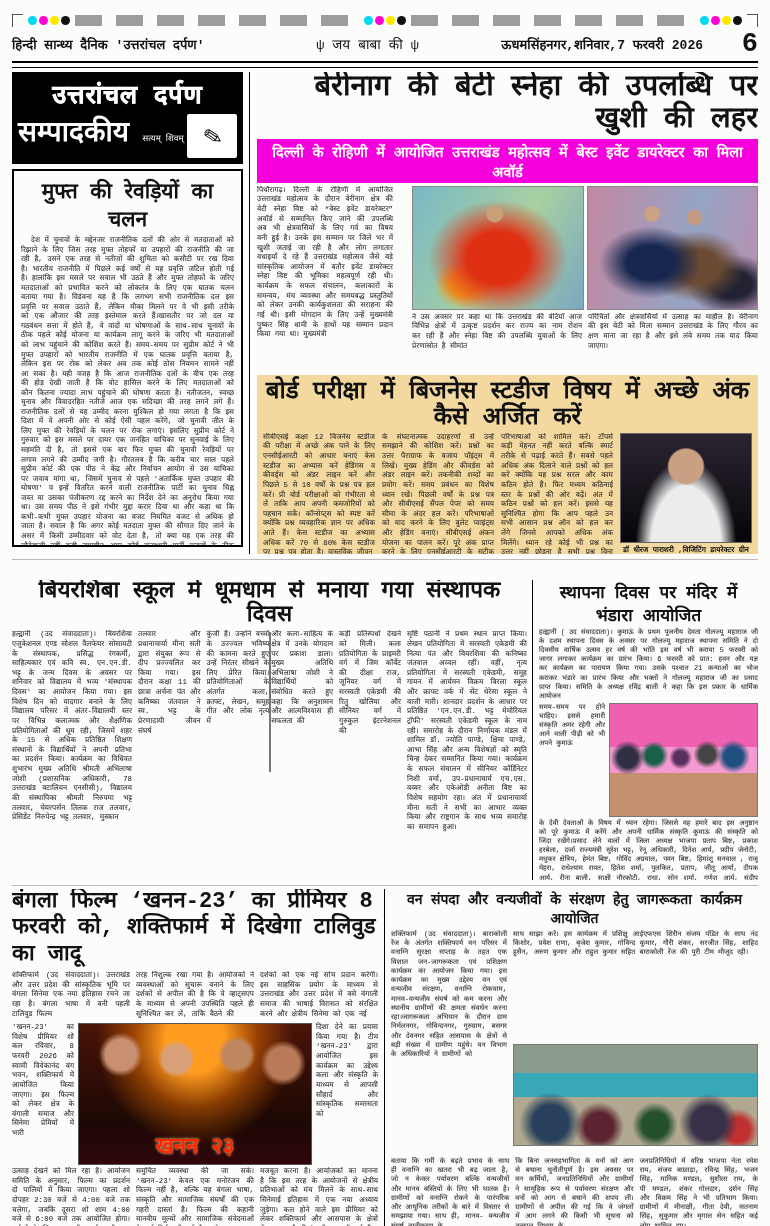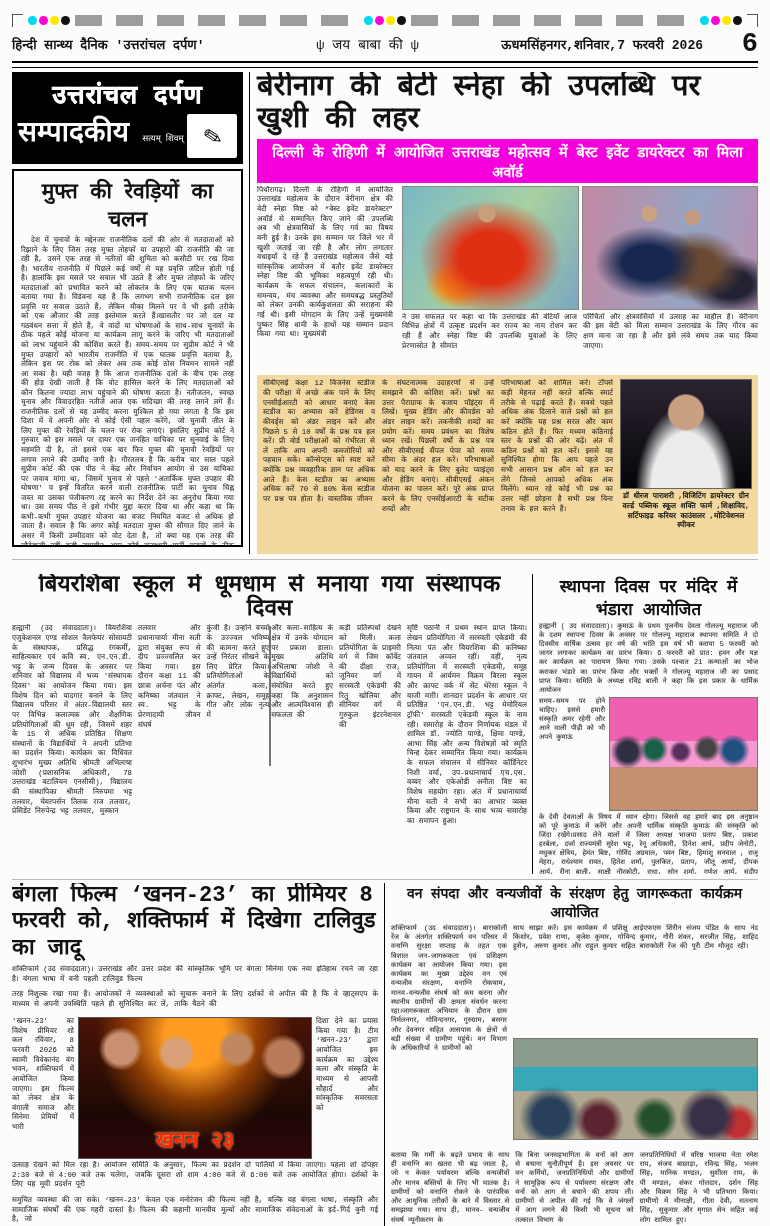--- a/index.html
+++ b/index.html
@@ -22,41 +22,41 @@
   .hdr{display:flex;align-items:center;height:30px;margin-top:2px;}
   .hdr .edition{font-size:13px;font-weight:bold;flex:0 0 255px;}
   .hdr .slogan{font-size:13.5px;flex:1;text-align:center;}
   .hdr .dateline{font-size:13px;font-weight:bold;flex:0 0 235px;text-align:right;}
   .hdr .pageno{font-size:27px;font-weight:bold;flex:0 0 55px;text-align:right;}
   .dblrule{height:4px;border-top:2px solid #000;border-bottom:1.2px solid #000;margin:2px 0 4px 0;}
   
   .topband{display:flex;gap:7px;height:482px;overflow:hidden;}
   .leftcol{width:238px;flex:0 0 238px;border-right:1.5px solid #000;padding-right:6px;box-sizing:border-box;}
   .rightcol{flex:1;min-width:0;display:flex;flex-direction:column;}
-  .midband{display:flex;height:300px;overflow:hidden;margin-top:5px;border-top:1px solid #bbb;padding-top:14px;}
+  .midband{display:flex;height:300px;overflow:hidden;margin-top:5px;border-top:1px solid #bbb;padding-top:20px;}
   .botband{display:flex;height:352px;overflow:hidden;margin-top:5px;border-top:1px solid #bbb;padding-top:3px;justify-content:center;}
   
   .masthead{background:#000;color:#fff;height:92px;box-sizing:border-box;padding:4px 6px;position:relative;}
   .masthead .paper{font-size:25px;font-weight:bold;text-align:center;letter-spacing:1px;
      -webkit-text-stroke:0.6px #fff;color:#fff;}
   .masthead .section{font-size:28px;font-weight:bold;display:inline-block;}
   .masthead .motto{font-size:8.5px;display:inline-block;margin-left:4px;vertical-align:baseline;}
   .penbox{position:absolute;right:4px;bottom:4px;width:50px;height:44px;background:#fff;border:2px solid #000;
      border-radius:4px;display:flex;align-items:center;justify-content:center;}
   .penbox .pen{font-size:28px;color:#000;transform:rotate(-12deg);}
   
   .editorial{border:2px solid #000;margin-top:5px;height:378px;box-sizing:border-box;padding:5px 7px;overflow:hidden;}
   .editorial h2{margin:0 0 4px 0;font-size:21px;text-align:center;font-weight:bold;}
   .editorial .body{font-size:7.3px;line-height:1.31;text-align:justify;}
   .editorial .body::first-letter{padding-left:10px;}
   
-  .lead-headline{font-size:29px;font-weight:bold;text-align:left;line-height:1.1;margin:0;}
+  .lead-headline{font-size:29px;font-weight:bold;text-align:right;line-height:1.1;margin:0;}
   .magbar{background:#f500dc;color:#fff;font-size:14.5px;font-weight:bold;text-align:center;
      padding:2px 0;margin:3px 0 3px 0;}
-  .lead-body{display:flex;gap:9px;height:210px;overflow:hidden;}
+  .lead-body{display:flex;gap:19px;height:210px;overflow:hidden;}
   .lead-c1{flex:0 0 136px;}
   .lead-right{flex:1;display:flex;flex-direction:column;min-width:0;}
   .lead-photos{display:flex;gap:3px;height:124px;}
   .lead-photos .ph{flex:1;border:1px solid #888;}
   .lead-cols{display:flex;gap:6px;margin-top:3px;flex:1;overflow:hidden;}
   .lead-cols .col{flex:1;}
   .newstext{font-size:7.3px;line-height:1.32;text-align:justify;}
   
   .exam{background:#f3d9a0;margin-top:5px;height:202px;box-sizing:border-box;padding:4px 6px;overflow:hidden;}
   .exam h2{margin:0 0 3px 0;font-size:24px;font-weight:bold;text-align:center;line-height:1.05;}
@@ -77,21 +77,21 @@
   
   .bhandara{flex:1;border-left:1.2px solid #000;padding-left:6px;box-sizing:border-box;min-width:0;overflow:hidden;}
   .bhandara h2{margin:0 0 2px 0;font-size:17px;font-weight:bold;text-align:center;}
   .bhandara .newstext{font-size:6.9px;}
   .bhandara .midrow{display:flex;gap:4px;margin:2px 0;}
   .bhandara .sidetxt{flex:0 0 66px;}
   .bhandara .feast{flex:1;height:112px;border:1px solid #777;}
   
   .film{flex:0 0 372px;width:372px;padding-right:6px;box-sizing:border-box;overflow:hidden;}
   .film h2{margin:0 0 3px 0;font-size:22px;font-weight:bold;text-align:left;line-height:1.2;}
-  .film .row1,.film .row3{display:flex;gap:6px;flex-direction:column;}
+  .film .row1,.film .row3{display:flex;gap:6px;}
   .film .row1>div,.film .row3>div{flex:1;}
   .film .row1{height:50px;overflow:hidden;}
   .film .row2{display:flex;gap:4px;height:142px;margin:2px 0;}
   .film .sideL{flex:0 0 62px;}
   .film .sideR{flex:0 0 62px;}
   .film .poster{flex:1;border:1px solid #555;position:relative;overflow:hidden;}
   .film .poster .ptitle{position:absolute;left:0;right:0;bottom:4px;text-align:center;
      font-size:22px;font-weight:bold;color:#ff2400;text-shadow:0 0 3px #ffe9a0,1px 1px 0 #5a0000;}
   .film .row3{height:96px;overflow:hidden;}
   
@@ -215,27 +215,28 @@
       <div class="magbar">दिल्ली के रोहिणी में आयोजित उत्तराखंड महोत्सव में बेस्ट इवेंट डायरेक्टर का मिला अवॉर्ड</div>
 
       <div class="lead-body">
         <div class="lead-c1 newstext">पिथौरागढ़। दिल्ली के रोहिणी में आयोजित उत्तराखंड महोत्सव के दौरान बेरीनाग क्षेत्र की बेटी स्नेहा बिष्ट को “बेस्ट इवेंट डायरेक्टर” अवॉर्ड से सम्मानित किए जाने की उपलब्धि अब भी क्षेत्रवासियों के लिए गर्व का विषय बनी हुई है। उनके इस सम्मान पर जिले भर में खुशी जताई जा रही है और लोग लगातार बधाइयाँ दे रहे हैं उत्तराखंड महोत्सव जैसे बड़े सांस्कृतिक आयोजन में बतौर इवेंट डायरेक्टर स्नेहा बिष्ट की भूमिका महत्वपूर्ण रही थी। कार्यक्रम के सफल संचालन, कलाकारों के समन्वय, मंच व्यवस्था और समयबद्ध प्रस्तुतियों को लेकर उनकी कार्यकुशलता की सराहना की गई थी। इसी योगदान के लिए उन्हें मुख्यमंत्री पुष्कर सिंह धामी के हाथों यह सम्मान प्रदान किया गया था। मुख्यमंत्री</div>
         <div class="lead-right">
           <div class="lead-photos">
             <div class="ph ph-dance"></div>
             <div class="ph ph-award"></div>
           </div>
           <div class="lead-cols">
-            <div class="col newstext">ने उस सफलत पर कहा था कि उत्तराखंड की बेटियाँ आज विभिन्न क्षेत्रों में उत्कृष्ट प्रदर्शन कर राज्य का नाम रोशन कर रही हैं और स्नेहा बिष्ट की उपलब्धि युवाओं के लिए प्रेरणास्रोत है सीमांत</div>
+            <div class="col newstext">ने उस अवसर पर कहा था कि उत्तराखंड की बेटियाँ आज विभिन्न क्षेत्रों में उत्कृष्ट प्रदर्शन कर राज्य का नाम रोशन कर रही हैं और स्नेहा बिष्ट की उपलब्धि युवाओं के लिए प्रेरणास्रोत है सीमांत</div>
             <div class="col newstext">परिचितों और क्षेत्रवासियों में उत्साह का माहौल है। बेरीनाग की इस बेटी को मिला सम्मान उत्तराखंड के लिए गौरव का क्षण माना जा रहा है और इसे लंबे समय तक याद किया जाएगा।</div>
           </div>
         </div>
       </div>
 
       <div class="exam">
+        <h2>बोर्ड परीक्षा में बिजनेस स्टडीज विषय में अच्छे अंक कैसे अर्जित करें</h2>
         <div class="cols">
           <div class="col newstext">सीबीएसई कक्षा 12 बिजनेस स्टडीज की परीक्षा में अच्छे अंक पाने के लिए एनसीईआरटी को आधार बनाएं केस स्टडीज का अभ्यास करें हेडिंगस व कीवर्ड्स को अंडर लाइन करें और पिछले 5 से 10 वर्षों के प्रश्न पत्र हल करें। प्री बोर्ड परीक्षाओं को गंभीरता से लें ताकि आप अपनी कमजोरियों को पहचान सकें। कॉन्सेप्ट्स को स्पष्ट करें क्योंकि प्रश्न व्यवहारिक ज्ञान पर अधिक आते हैं। केस स्टडीज का अभ्यास अधिक करें 70 से 80% केस स्टडीज पर प्रश्न पत्र होता है। वास्तविक जीवन</div>
           <div class="col newstext">के संघटनात्मक उदाहरणों से उन्हें समझाने की कोशिश करें। प्रश्नों का उत्तर पैराग्राफ के बजाय पॉइंट्स में लिखें। मुख्य हेडिंग और कीवर्डस को अंडर लाइन करें। तकनीकी शब्दों का प्रयोग करें। समय प्रबंधन का विशेष ध्यान रखें। पिछली वर्षों के प्रश्न पत्र और सीबीएसई सैंपल पेपर को समय सीमा के अंदर हल करें। परिभाषाओं को याद करने के लिए बुलेट प्वाइंट्स और हेडिंग बनाएं। सीबीएसई अंकन योजना का पालन करें। पूरे अंक प्राप्त करने के लिए एनसीईआरटी के सटीक शब्दों और</div>
           <div class="col newstext">परिभाषाओं को शामिल करें। टॉपर्स कड़ी मेहनत नहीं करते बल्कि स्मार्ट तरीके से पढ़ाई करते हैं। सबसे पहले अधिक अंक दिलाने वाले प्रश्नों को हल करें क्योंकि यह प्रश्न सरल और काम कठिन होते हैं। फिर मध्यम कठिनाई स्तर के प्रश्नों की ओर बढ़ें। अंत में कठिन प्रश्नों को हल करें। इससे यह सुनिश्चित होगा कि आप पहले उन सभी आसान प्रश्न ऑन को हल कर लेंगे जिनसे आपको अधिक अंक मिलेंगे। ध्यान रहे कोई भी प्रश्न का उत्तर नहीं छोड़ना है सभी प्रश्न बिना तनाव के हल करने हैं।</div>
           <div class="phwrap">
             <div class="portrait ph-portrait"></div>
             <div class="byline">डॉ धीरज पाराशरी ,विजिटिंग डायरेक्टर ग्रीन वर्ल्ड पब्लिक स्कूल शक्ति फार्म ,शिक्षाविद, सर्टिफाइड करियर काउंसलर ,मोटिवेशनल स्पीकर</div>
           </div>
         </div>
       </div>

